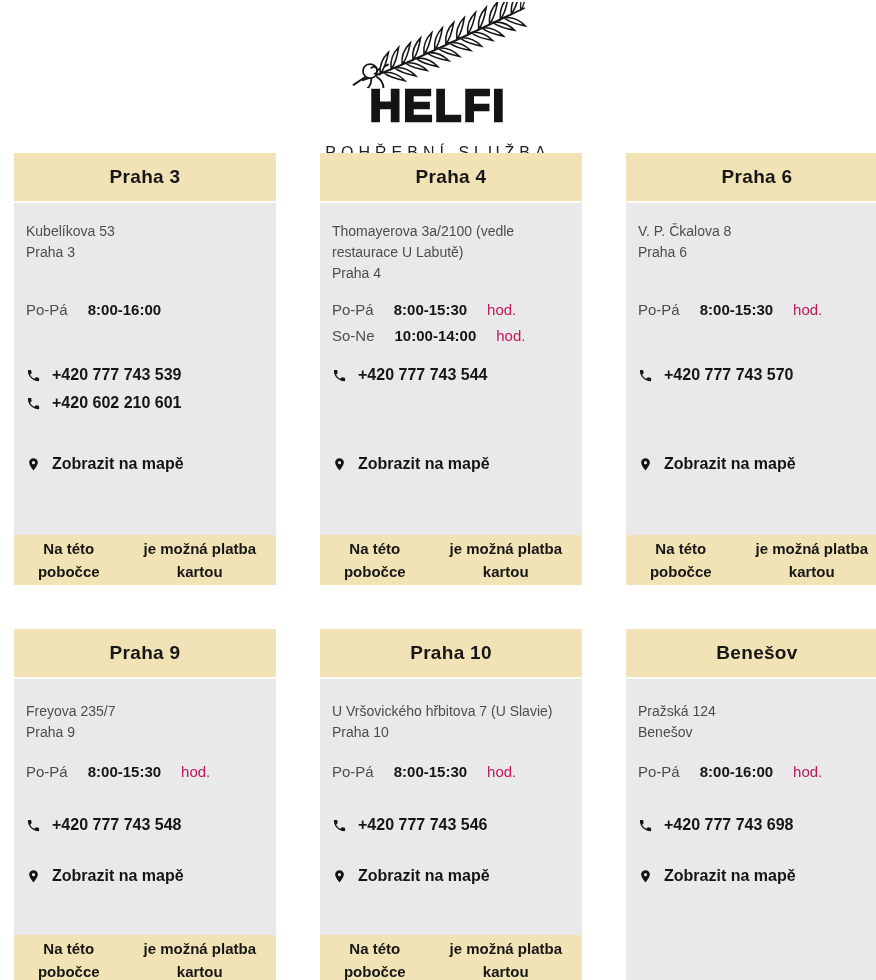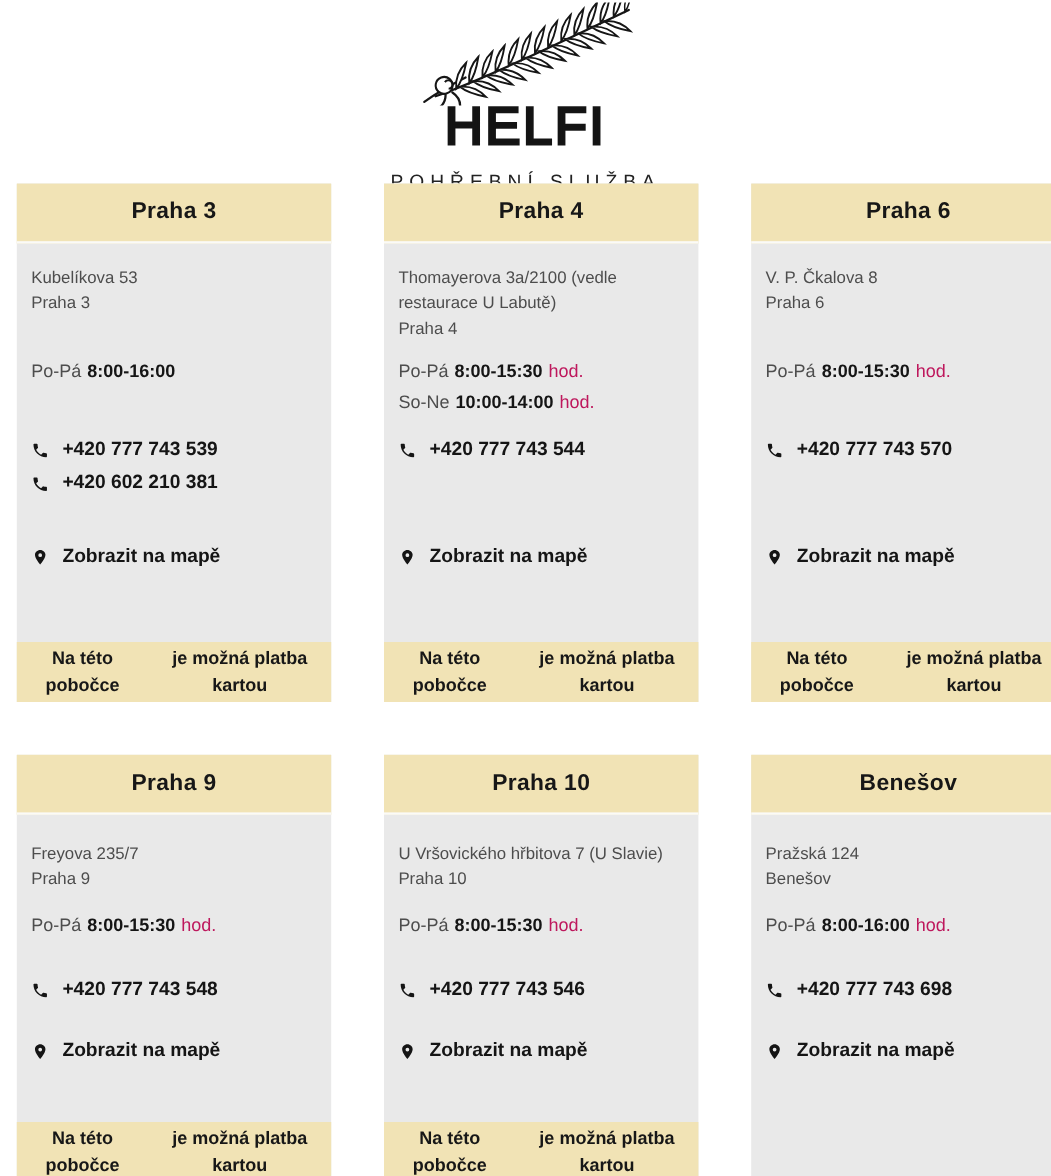--- a/index.html
+++ b/index.html
@@ -3,21 +3,21 @@
 <meta charset="utf-8">
 <style>
   * { margin:0; padding:0; box-sizing:border-box; }
   html,body { background:#ffffff; width:876px; font-family:"Liberation Sans","DejaVu Sans",sans-serif; }
   body { min-height:980px; padding-bottom:14px; }
 
   
   .logo { height:153px; text-align:center; padding-top:2px; overflow:hidden; }
   .branch-svg { display:block; margin:0 auto -4px auto; }
   .logo-title {
-    font-size:44px; line-height:44px; font-weight:normal; letter-spacing:2px;
+    font-size:44px; line-height:44px; font-weight:bold; letter-spacing:2px;
     color:#141414; -webkit-text-stroke:2.4px #141414;
   }
   .logo-subtitle {
     margin-top:16px; font-size:16px; letter-spacing:5px; color:#222; font-weight:400;
   }
 
   
   .cards {
     display:grid; grid-template-columns:repeat(3,262px);
     grid-template-rows:432px 356px;
@@ -32,21 +32,21 @@
   .card-body { flex:1 1 auto; padding:18px 10px 8px 12px; }
   .short .card-body { padding-top:22px; }
 
   .address { font-size:14px; line-height:21px; color:#4d4d4d; min-height:63px; margin-bottom:13px; }
   .address div { white-space:nowrap; }
   .short .address { min-height:42px; margin-bottom:16px; }
 
   .hours { margin-bottom:12px; min-height:26px; }
   .tall .hours { min-height:52px; }
   .hours-line { font-size:15px; line-height:26px; color:#4d4d4d; }
-  .hours-line .time { font-weight:bold; color:#151515; margin:0 5px; }
+  .hours-line .time { font-weight:bold; color:#151515; margin:0 20px; }
   .hours-line .suffix { color:#be185d; }
   .short .hours { margin-bottom:26px; min-height:26px; }
 
   .phones { min-height:58px; margin-bottom:30px; }
   .short .phones { min-height:28px; margin-bottom:22px; }
   .phone-row, .map-row {
     display:flex; align-items:center; gap:11px; height:28px;
     font-size:16px; font-weight:bold; color:#151515; text-decoration:none; cursor:pointer;
   }
   .map-row { height:30px; }
@@ -127,21 +127,21 @@
           <a class="phone-row">
             <svg width="15" height="15" viewBox="0 0 24 24" aria-hidden="true">
               <path fill="#151515" d="M6.62 10.79c1.44 2.83 3.76 5.14 6.59 6.59l2.2-2.2c.27-.27.67-.36 1.02-.24 1.12.37 2.33.57 3.57.57.55 0 1 .45 1 1V20c0 .55-.45 1-1 1-9.39 0-17-7.61-17-17 0-.55.45-1 1-1h3.5c.55 0 1 .45 1 1 0 1.25.2 2.45.57 3.57.11.35.03.74-.25 1.02l-2.2 2.2z"></path>
             </svg>
             <span>+420 777 743 539</span>
           </a>
           <a class="phone-row">
             <svg width="15" height="15" viewBox="0 0 24 24" aria-hidden="true">
               <path fill="#151515" d="M6.62 10.79c1.44 2.83 3.76 5.14 6.59 6.59l2.2-2.2c.27-.27.67-.36 1.02-.24 1.12.37 2.33.57 3.57.57.55 0 1 .45 1 1V20c0 .55-.45 1-1 1-9.39 0-17-7.61-17-17 0-.55.45-1 1-1h3.5c.55 0 1 .45 1 1 0 1.25.2 2.45.57 3.57.11.35.03.74-.25 1.02l-2.2 2.2z"></path>
             </svg>
-            <span>+420 602 210 381</span>
+            <span>+420 602 210 601</span>
           </a>
         </div>
       <a class="map-row">
         <svg width="15" height="17" viewBox="0 0 24 24" aria-hidden="true">
           <path fill="#151515" d="M12 2C8.13 2 5 5.13 5 8.5c0 5.25 7 13 7 13s7-7.75 7-13C19 5.13 15.87 2 12 2zm0 9.5a2.5 2.5 0 1 1 0-5 2.5 2.5 0 0 1 0 5z"></path>
         </svg>
         <span>Zobrazit na mapě</span>
       </a>
     </div>
     <footer class="card-foot">

